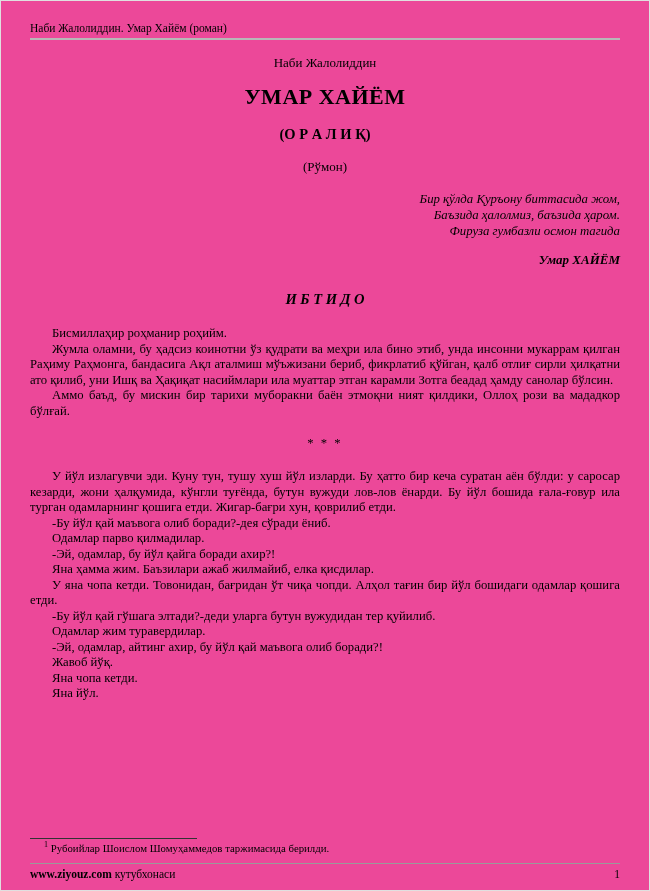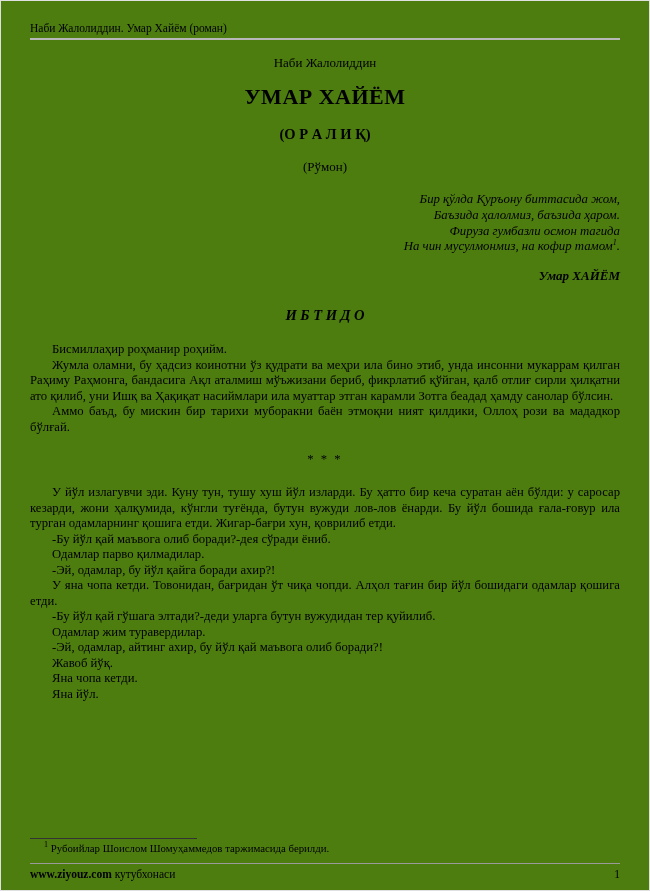--- a/index.html
+++ b/index.html
@@ -1,20 +1,20 @@
 <!DOCTYPE html>
 <html><head>
 <meta charset="utf-8">
 <style>
   html,body { margin:0; padding:0; background:#f2f2f2; }
   .page {
     position:relative;
     width:650px; height:891px;
     margin:0 auto;
-    background:#4d7c0f;
+    background:#ec4899;
     border:1px solid #e0e0e0;
     box-sizing:border-box;
     padding:0 29px;
     font-family:"Liberation Serif", serif;
     color:#000000;
     overflow:hidden;
   }
   .running-header {
     padding-top:21px;
     padding-bottom:4px;
@@ -67,40 +67,40 @@
   <div class="book-title">УМАР ХАЙЁМ</div>
 
   <div class="subtitle">(О Р А Л И Қ)</div>
 
   <div class="genre">(Рўмон)</div>
 
   <div class="epigraph">
     <div>Бир қўлда Қуръону биттасида жом,</div>
     <div>Баъзида ҳалолмиз, баъзида ҳаром.</div>
     <div>Фируза гумбазли осмон тагида</div>
-    <div><span>На чин мусулмонмиз, на кофир тамом</span><sup>1</sup><span>.</span></div>
   </div>
 
   <div class="attribution">Умар ХАЙЁМ</div>
 
   <div class="section-heading">И Б Т И Д О</div>
 
   <div class="body-text">
     <p>Бисмиллаҳир роҳманир роҳийм.</p>
     <p>Жумла оламни, бу ҳадсиз коинотни ўз қудрати ва меҳри ила бино этиб, унда инсонни мукаррам қилган Раҳиму Раҳмонга, бандасига Ақл аталмиш мўъжизани бериб, фикрлатиб қўйган, қалб отлиғ сирли ҳилқатни ато қилиб, уни Ишқ ва Ҳақиқат насиймлари ила муаттар этган карамли Зотга беадад ҳамду санолар бўлсин.</p>
     <p>Аммо баъд, бу мискин бир тарихи муборакни баён этмоқни ният қилдики, Оллоҳ рози ва мададкор бўлғай.</p>
   </div>
 
   <div class="separator">* * *</div>
 
   <div class="body-text" style="margin-top:18px;">
     <p>У йўл излагувчи эди. Куну тун, тушу хуш йўл изларди. Бу ҳатто бир кеча суратан аён бўлди: у саросар кезарди, жони ҳалқумида, кўнгли туғёнда, бутун вужуди лов-лов ёнарди. Бу йўл бошида ғала-ғовур ила турган одамларнинг қошига етди. Жигар-бағри хун, қоврилиб етди.</p>
     <p>-Бу йўл қай маъвога олиб боради?-дея сўради ёниб.</p>
     <p>Одамлар парво қилмадилар.</p>
     <p>-Эй, одамлар, бу йўл қайга боради ахир?!</p>
+    <p>Яна ҳамма жим. Баъзилари ажаб жилмайиб, елка қисдилар.</p>
     <p>У яна чопа кетди. Товонидан, бағридан ўт чиқа чопди. Алҳол тағин бир йўл бошидаги одамлар қошига етди.</p>
     <p>-Бу йўл қай гўшага элтади?-деди уларга бутун вужудидан тер қуйилиб.</p>
     <p>Одамлар жим туравердилар.</p>
     <p>-Эй, одамлар, айтинг ахир, бу йўл қай маъвога олиб боради?!</p>
     <p>Жавоб йўқ.</p>
     <p>Яна чопа кетди.</p>
     <p>Яна йўл.</p>
   </div>
 
   <div class="footnote-block">

